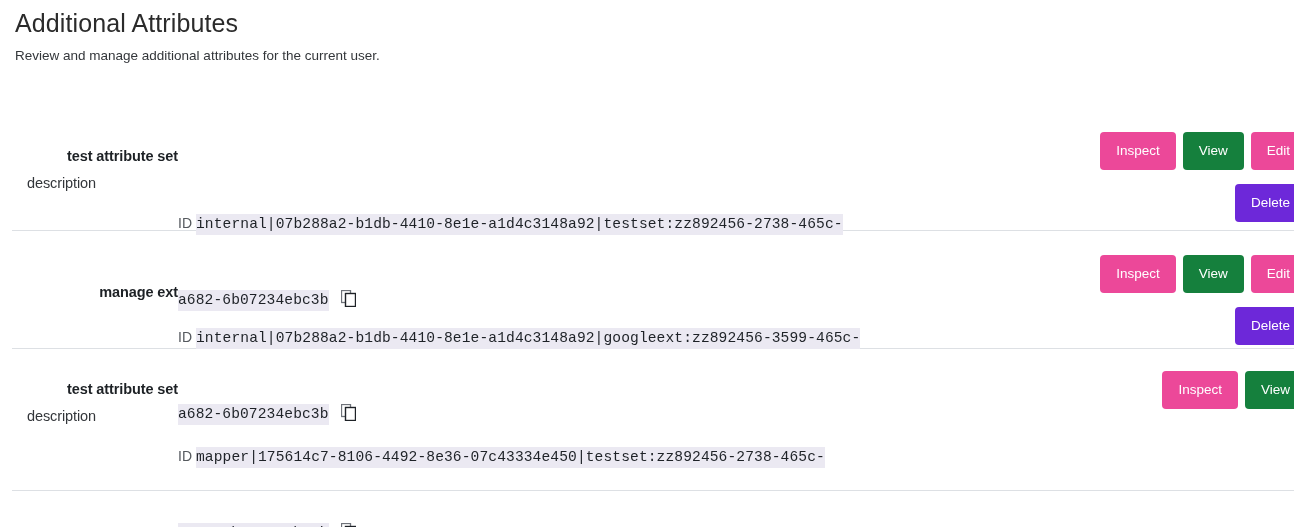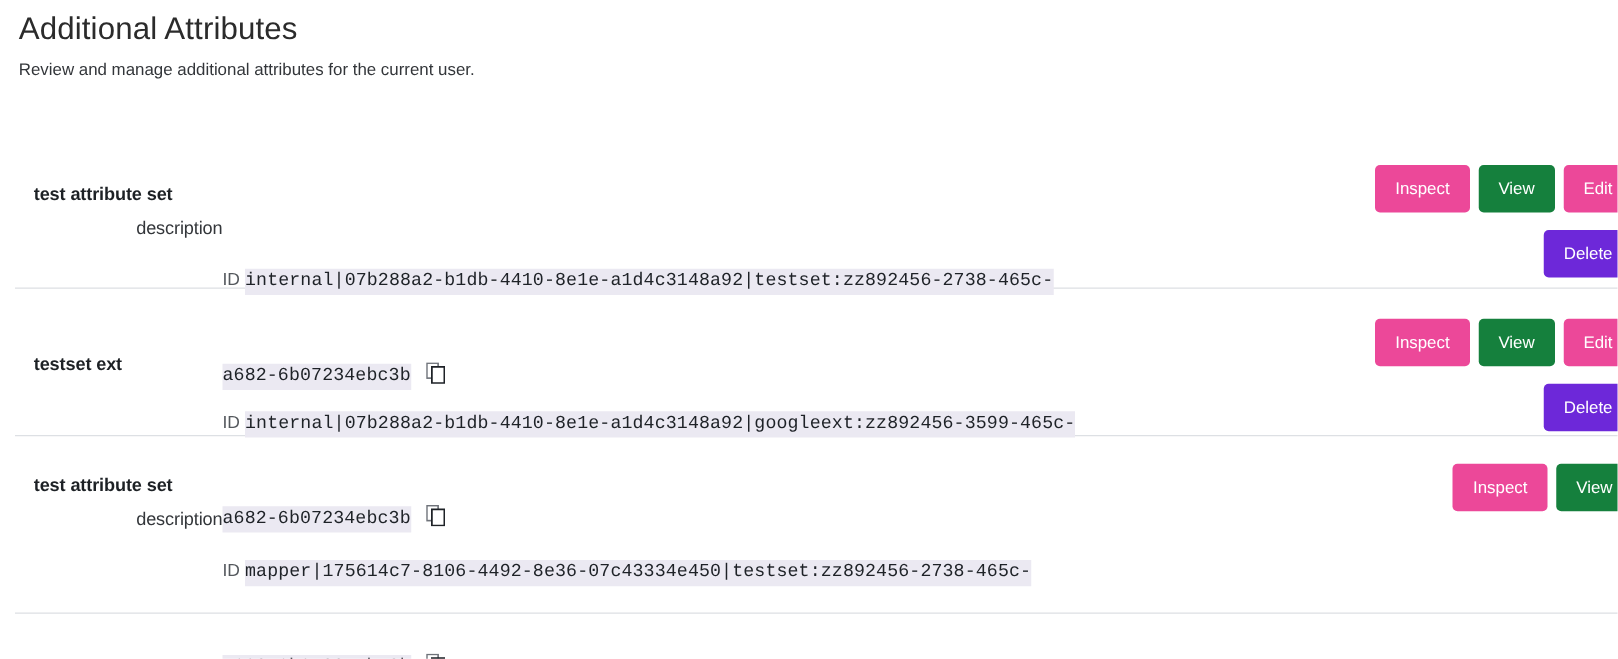--- a/index.html
+++ b/index.html
@@ -57,28 +57,28 @@
     flex: 0 0 166px;
     padding-left: 15px;
     padding-top: 0;
   }
   .label-name {
     font-size: 14.5px;
     font-weight: bold;
     color: #1d2125;
     line-height: 27px;
     letter-spacing: -0.1px;
+    text-align: right;
   }
   .label-desc {
     font-size: 14.5px;
     font-weight: 400;
     color: #33363a;
     line-height: 27px;
     letter-spacing: -0.1px;
-    text-align: right;
   }
 
   .col-id {
     flex: 1 1 auto;
     padding-top: 0;
     min-width: 0;
   }
   .id-line {
     line-height: 34px;
     white-space: nowrap;
@@ -188,21 +188,21 @@
         <button class="btn btn-secondary">Inspect</button>
         <button class="btn btn-primary">View</button>
         <button class="btn btn-secondary">Edit</button>
         <div class="actions-break"></div>
         <button class="btn btn-danger">Delete</button>
       </div>
     </div>
 
     <div class="attr-row row-2">
       <div class="col-label">
-        <div class="label-name">testset ext</div>
+        <div class="label-name">manage ext</div>
         <div class="label-desc"></div>
       </div>
       <div class="col-id">
         <div class="id-line">
           <span class="id-tag">ID</span><span class="id-code">internal|07b288a2-b1db-4410-8e1e-a1d4c3148a92|googleext:zz892456-3599-465c-</span>
         </div>
         <div class="id-line">
           <span class="id-code">a682-6b07234ebc3b</span>
           <span class="copy-icon">
             <svg width="15" height="17" viewBox="0 0 15 17">

